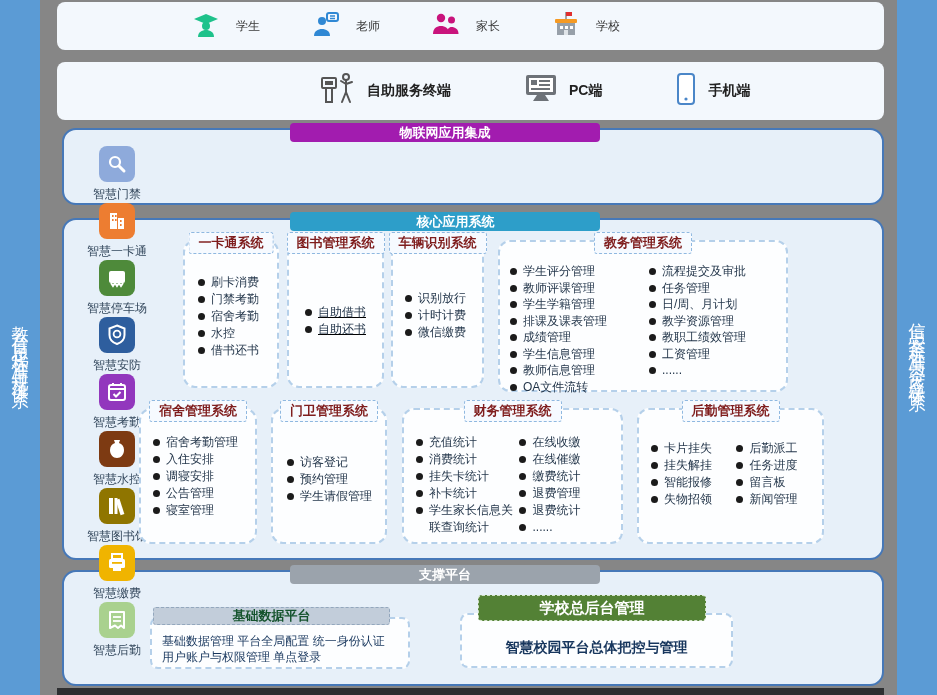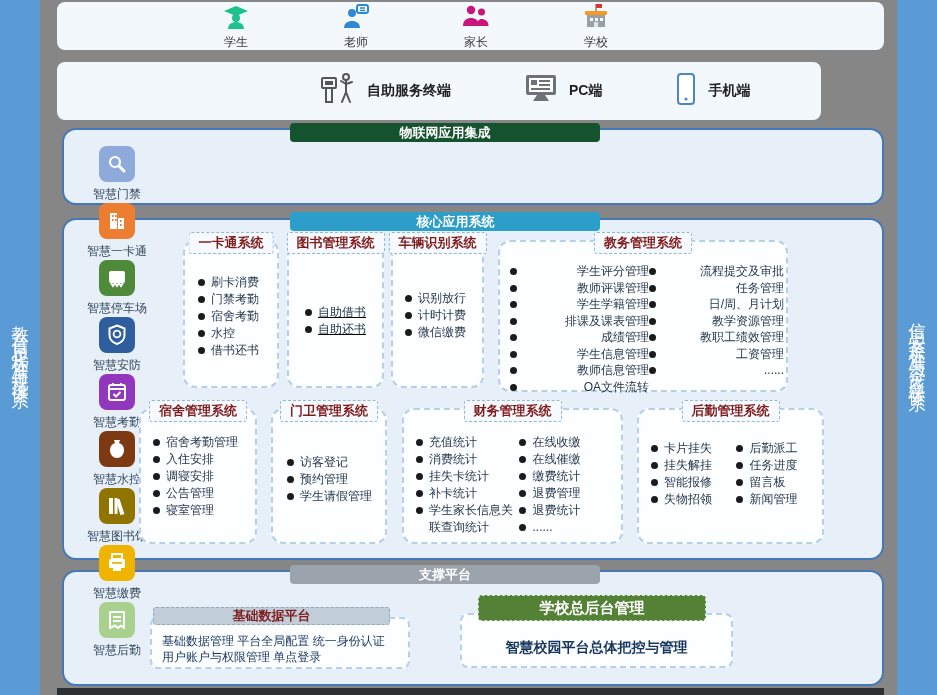--- a/index.html
+++ b/index.html
@@ -7,24 +7,24 @@
   #canvas { position:relative; width:937px; height:695px; background:#868686; overflow:hidden; }
 
   
   .sidebar { position:absolute; top:0; width:40px; height:695px; display:flex; align-items:center; justify-content:center; }
   .sidebar-left { left:0; }
   .sidebar-right { right:0; }
   .sidebar .vtext { writing-mode:vertical-rl; text-orientation:upright; color:#fff; font-size:17px; letter-spacing:6px; }
 
   
   .box-users { position:absolute; left:57px; top:2px; width:827px; height:48px; background:#f3f8fd; border-radius:8px; display:flex; align-items:center; padding-left:135px; gap:32px; }
-  .user-item { width:88px; display:flex; flex-direction:column; align-items:center; gap:0; }
+  .user-item { width:88px; display:flex; flex-direction:row; align-items:center; gap:16px; }
   .user-item .lbl { font-size:12px; color:#3a3a3a; }
 
-  .box-terminals { position:absolute; left:57px; top:62px; width:764px; height:58px; background:#f3f8fd; border-radius:8px; display:flex; align-items:center; padding-left:262px; gap:72px; }
+  .box-terminals { position:absolute; left:57px; top:62px; width:827px; height:58px; background:#f3f8fd; border-radius:8px; display:flex; align-items:center; padding-left:262px; gap:72px; }
   .term-item { display:flex; align-items:center; gap:10px; }
   .term-item .lbl { font-size:14px; font-weight:bold; color:#222; }
 
   
   .section { position:absolute; left:62px; width:822px; background:#e7f0f9; border:2px solid #4678b8; border-radius:14px; }
   .sec-iot { top:128px; height:77px; }
   .sec-core { top:218px; height:342px; }
   .sec-support { top:570px; height:116px; }
 
   .banner { position:absolute; left:290px; width:310px; height:19px; border-radius:4px; color:#fff; font-weight:bold; font-size:13px; text-align:center; line-height:19px; z-index:5; }
@@ -44,30 +44,30 @@
   .cols { display:flex; }
   .li { display:flex; font-size:12px; line-height:17px; color:#1f3247; }
   .dot { width:7px; height:7px; border-radius:50%; background:#1b1b1b; margin:5px 6px 0 0; flex-shrink:0; }
   .txt { flex:1; }
 
   #sys0 { left:183px; top:240px; width:96px;  height:148px; padding:32px 4px 0 13px; }
   #sys1 { left:287px; top:240px; width:97px;  height:148px; padding:62px 4px 16px 16px;text-decoration:underline; }
   #sys2 { left:391px; top:240px; width:93px;  height:148px; padding:48px 4px 0 12px; }
   #sys3 { left:498px; top:240px; width:290px; height:152px; padding:21px 2px 0 10px; }
   #sys3 .col1 { width:140px; } #sys3 .col2 { width:136px; }
-  #sys3 .li { line-height:16.5px;text-align:right; }
+  #sys3 .li { line-height:16.5px; }
   #sys4 { left:139px; top:408px; width:118px; height:136px; padding:24px 2px 0 12px; }
   #sys5 { left:271px; top:408px; width:116px; height:136px; padding:44px 2px 0 14px; }
   #sys6 { left:402px; top:408px; width:221px; height:136px; padding:24px 2px 8px 12px; }
   #sys6 .col1 { width:104px; } #sys6 .col2 { width:100px; }
   #sys7 { left:637px; top:408px; width:187px; height:136px; padding:30px 2px 0 12px; }
   #sys7 .col1 { width:88px; } #sys7 .col2 { width:86px; }
 
   
-  .bp-banner { position:absolute; left:153px; top:607px; width:237px; height:18px; background:#c2cdda; border:1px dashed #93a7bd; border-radius:3px; color:#7f1d1d; font-weight:bold; font-size:13px; text-align:center; line-height:16px; z-index:6; }
+  .bp-banner { position:absolute; left:153px; top:607px; width:237px; height:18px; background:#c2cdda; border:1px dashed #93a7bd; border-radius:3px; color:#14532d; font-weight:bold; font-size:13px; text-align:center; line-height:16px; z-index:6; }
   .bp-box { position:absolute; left:150px; top:617px; width:260px; height:52px; background:#fdfeff; border:2px dashed #b5d0ea; border-radius:8px; z-index:5; padding:14px 0 0 10px; }
   .bp-box .line { font-size:12px; line-height:16px; color:#17365d; }
   .admin-banner { position:absolute; left:478px; top:595px; width:228px; height:26px; background:#538135; border:1px dashed #cfe0c4; border-radius:4px; color:#fff; font-weight:bold; font-size:15px; text-align:center; line-height:24px; z-index:6; }
   .admin-box { position:absolute; left:460px; top:613px; width:273px; height:55px; background:#fdfeff; border:2px dashed #b5d0ea; border-radius:8px; z-index:5; display:flex; align-items:flex-end; justify-content:center; padding-bottom:9px; }
   .admin-box .desc { font-size:14px; font-weight:bold; color:#17365d; }
 
   .bottom-strip { position:absolute; left:57px; top:688px; width:827px; height:7px; background:#2e2f31; }
 </style>
 </head>
 <body>
@@ -164,21 +164,21 @@
         <svg width="24" height="34" viewBox="0 0 24 34">
             <rect x="4" y="2" width="16" height="30" rx="3" fill="#fff" stroke="#4a86c8" stroke-width="2"></rect>
             <circle cx="12" cy="27" r="1.6" fill="#4a86c8"></circle>
           </svg>
       </span>
       <span class="lbl">手机端</span>
     </div>
   </div>
 
   <div class="section sec-iot"></div>
-  <div class="banner banner-iot" style="background: #14532d;">物联网应用集成</div>
+  <div class="banner banner-iot" style="background: #a21caf;">物联网应用集成</div>
   <div class="iot-row">
     <div class="iot-item">
       <span class="iot-tile" style="background: rgb(142, 170, 219);">
         <svg width="24" height="24" viewBox="0 0 24 24">
             <circle cx="10" cy="10" r="5" fill="none" stroke="#fff" stroke-width="2.2"></circle>
             <line x1="14" y1="14" x2="19" y2="19" stroke="#fff" stroke-width="3" stroke-linecap="round"></line>
           </svg>
       </span>
       <span class="lbl">智慧门禁</span>
     </div>

